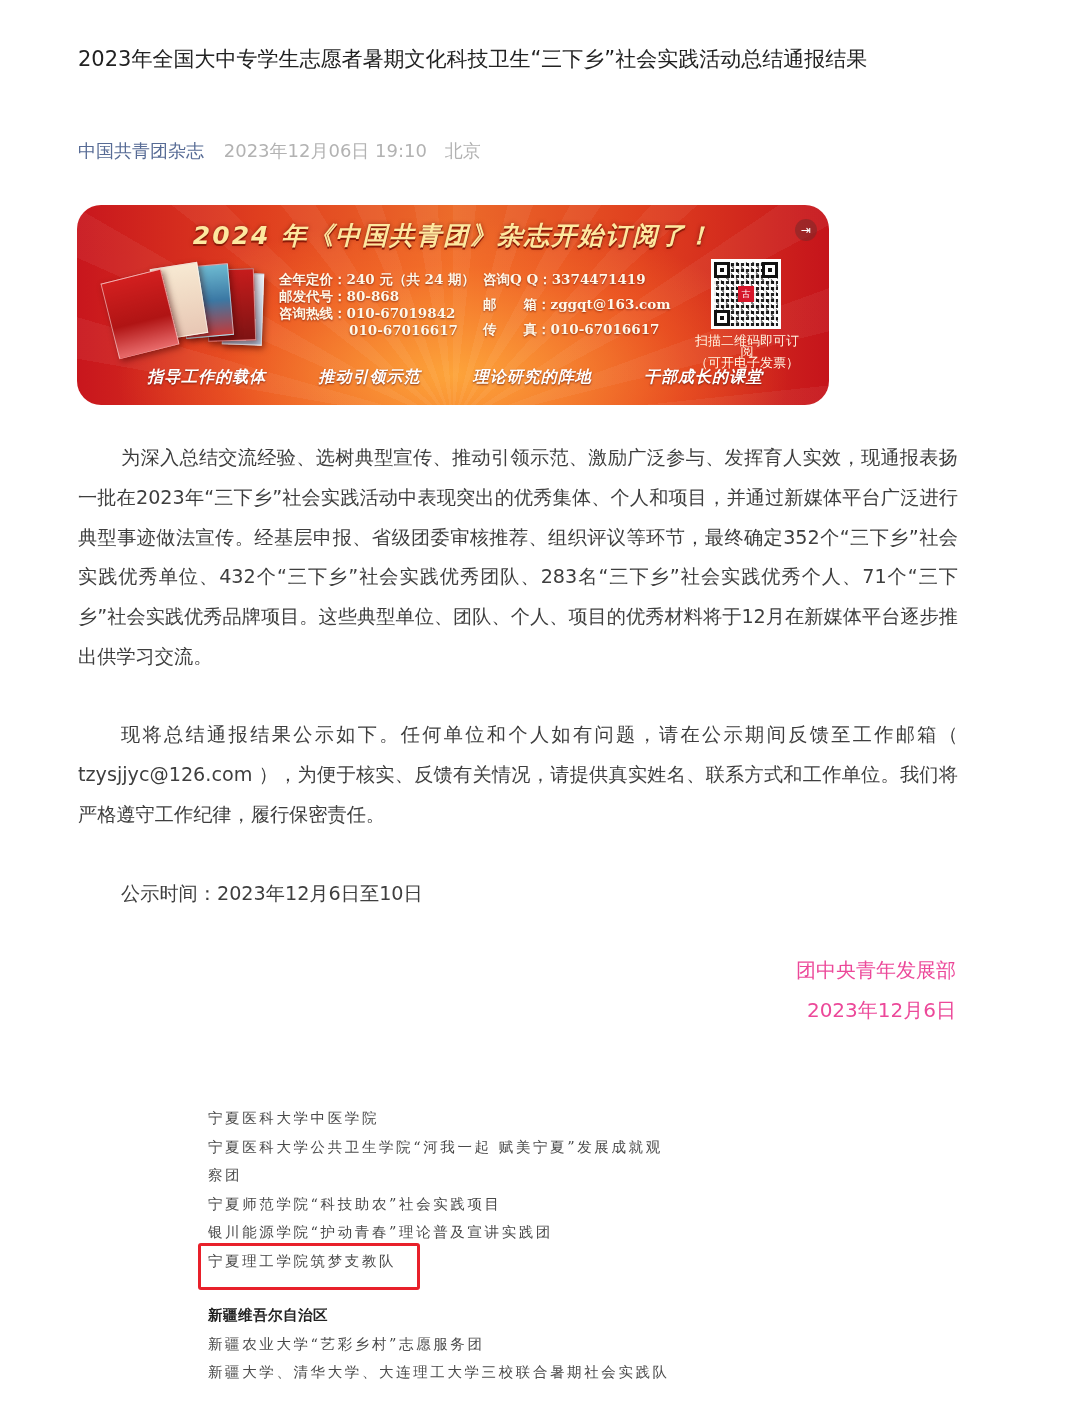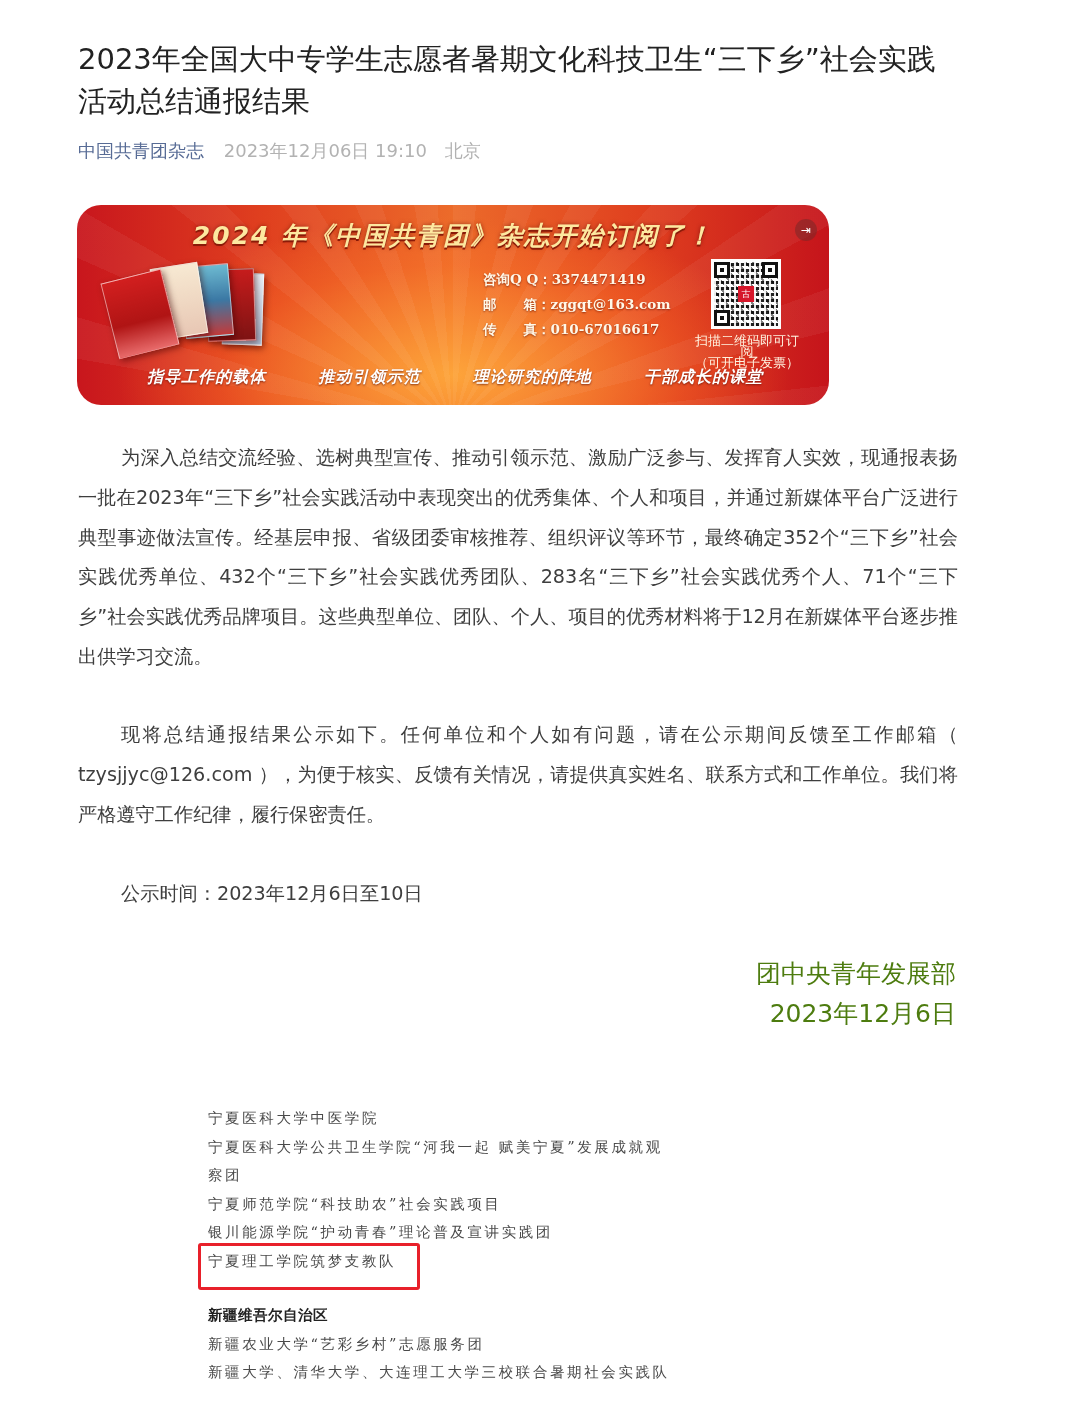--- a/index.html
+++ b/index.html
@@ -1,21 +1,21 @@
 <!DOCTYPE html>
 <html><head>
 <meta charset="utf-8">
 <style>
   * { box-sizing: border-box; margin: 0; padding: 0; }
   html, body { width: 1080px; height: 1423px; background: #ffffff; overflow: hidden; }
   body { font-family: "DejaVu Sans", "Liberation Sans", sans-serif; color: #333; position: relative; }
 
   .title {
     position: absolute; left: 78px; top: 38px; width: 880px;
-    font-size: 29px; line-height: 42px; color: #222; font-weight: normal;
+    font-size: 21px; line-height: 42px; color: #222; font-weight: normal;
     letter-spacing: 0px;
   }
   .meta {
     position: absolute; left: 78px; top: 138px; font-size: 18px; line-height: 26px;
     color: #b2b2b2; white-space: nowrap;
   }
   .meta .author { color: #576b95; margin-right: 14px; }
   .meta .date { margin-right: 12px; }
 
   
@@ -91,21 +91,21 @@
   
   .para {
     position: absolute; left: 78px; width: 880px;
     font-size: 19.2px; line-height: 39.8px; color: #3e3e3e;
     text-indent: 43px; text-align: justify;
   }
   .p1 { top: 438px; }
   .p2 { top: 715px; }
   .p3 { top: 874px; }
   .sign {
-    position: absolute; right: 124px; text-align: right; font-size: 25px; color: #4d7c0f;
+    position: absolute; right: 124px; text-align: right; font-size: 20px; color: #ec4899;
   }
   .sign.org { top: 957px; }
   .sign.date { top: 997px; }
 
   
   .scan {
     position: absolute; left: 208px; top: 1104px; width: 480px;
     font-family: "DejaVu Serif", "Liberation Serif", serif;
     font-size: 14.5px; line-height: 28.5px; color: #4a4a4a; letter-spacing: 2.6px;
   }
@@ -136,20 +136,26 @@
   <div class="banner-close">⇥</div>
 
   <div class="mags">
     <div class="mag m5"></div>
     <div class="mag m4"></div>
     <div class="mag m3"></div>
     <div class="mag m2"></div>
     <div class="mag m1"></div>
   </div>
 
+  <div class="info-col info-left">
+    <div>全年定价：240 元（共 24 期）</div>
+    <div>邮发代号：80-868</div>
+    <div>咨询热线：010-67019842</div>
+    <div class="indent">010-67016617</div>
+  </div>
 
   <div class="info-col info-right">
     <div class="row">咨询Q Q：3374471419</div>
     <div class="row">邮　　箱：zggqt@163.com</div>
     <div class="row">传　　真：010-67016617</div>
   </div>
 
   <div class="qr">
     <div class="qr-inner"></div>
     <div class="qr-finder tl"></div>

